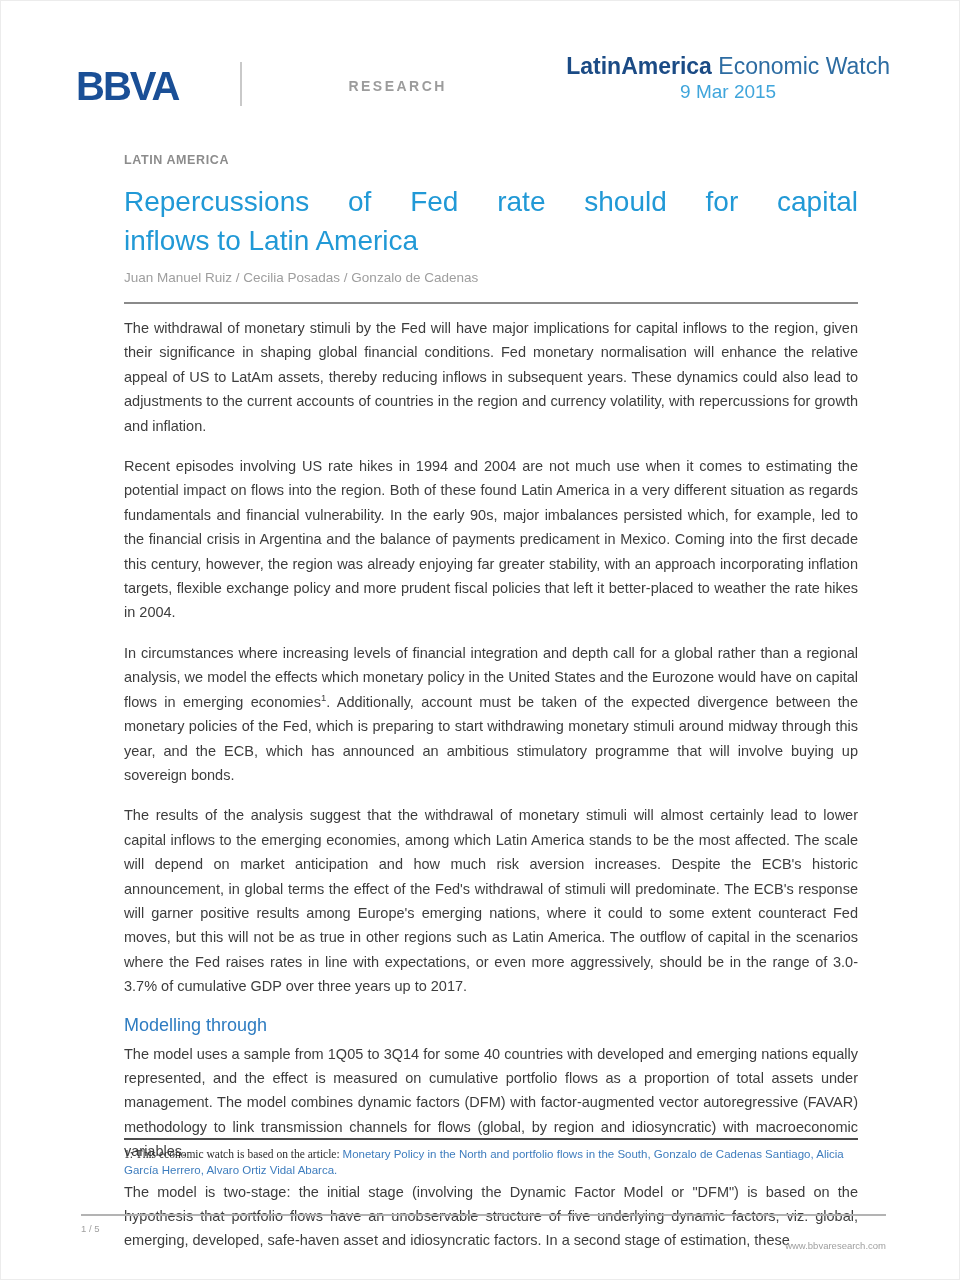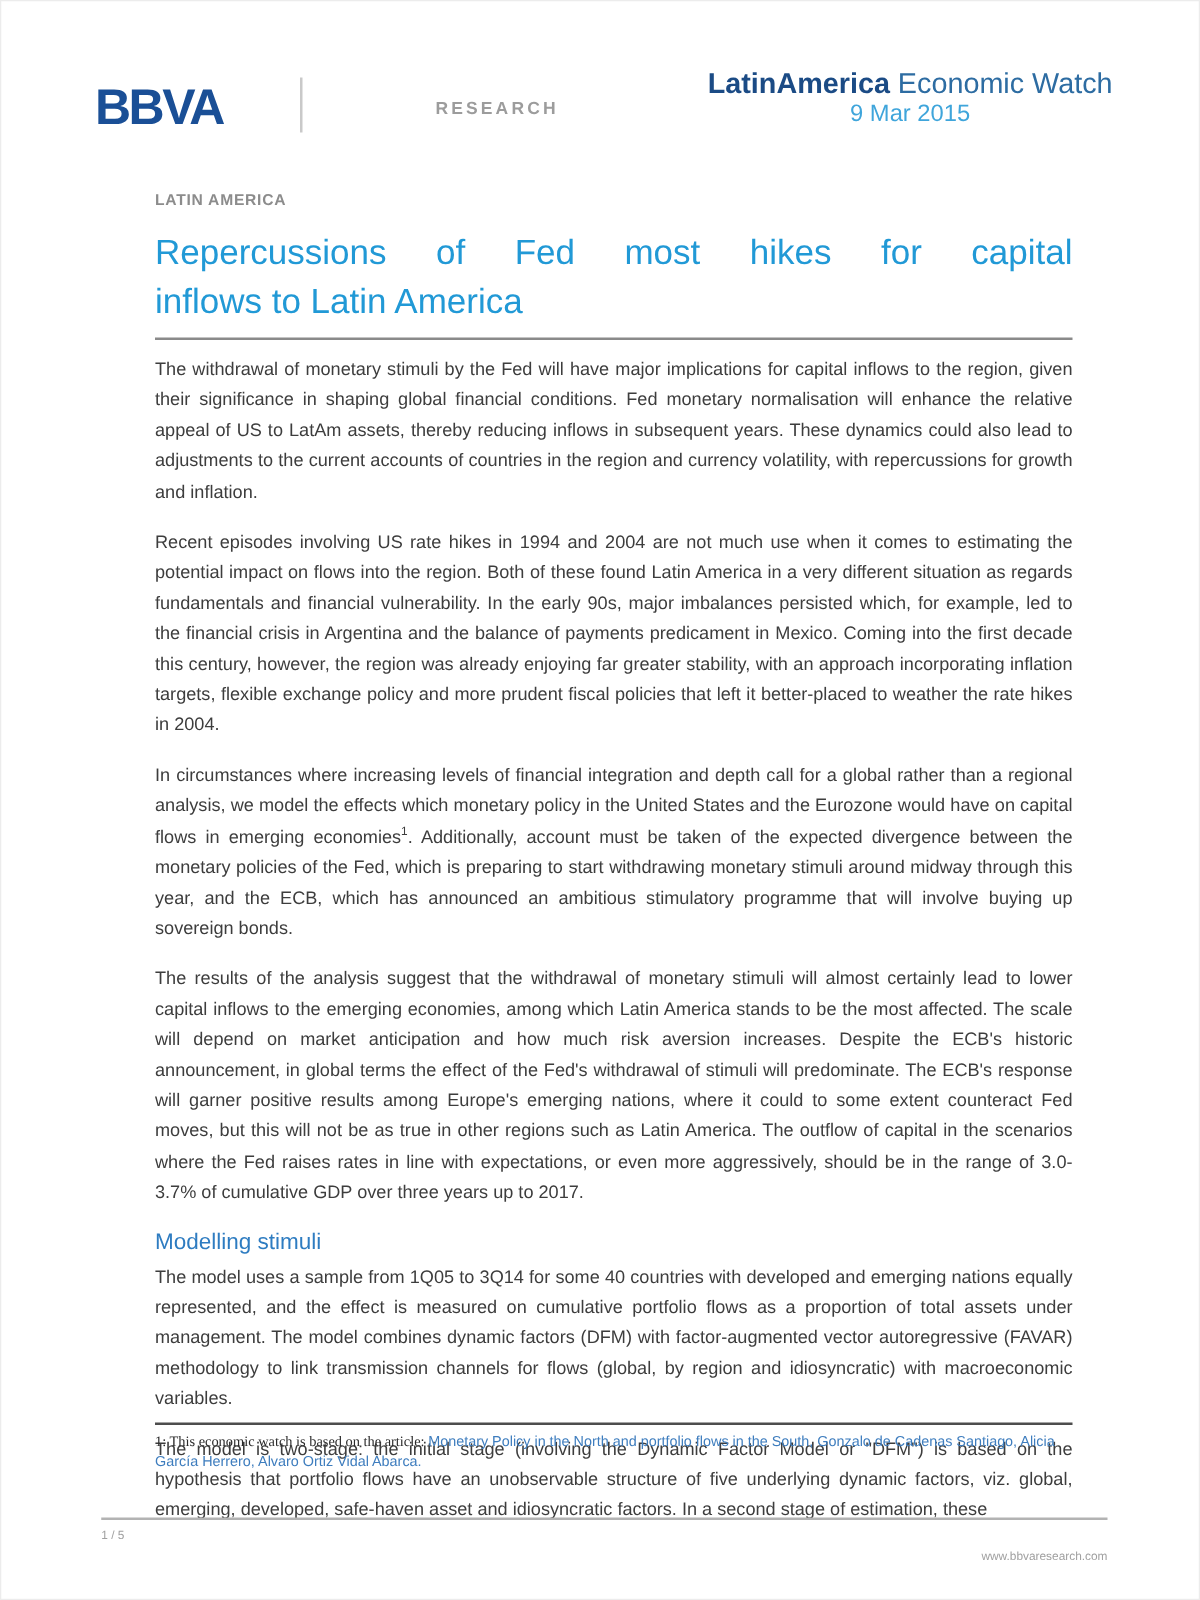--- a/index.html
+++ b/index.html
@@ -178,31 +178,32 @@
     </div>
     <div class="pub">
       <div class="pub-title"><span class="pub-bold">LatinAmerica</span><span class="pub-rest"> Economic Watch</span></div>
       <div class="pub-date">9 Mar 2015</div>
     </div>
   </header>
 
   <main class="content">
     <div class="kicker">LATIN AMERICA</div>
     <h1 class="title">
-      <span class="title-line1">Repercussions of Fed most hikes for capital</span>
+      <span class="title-line1">Repercussions of Fed rate should for capital</span>
       <span class="title-line2">inflows to Latin America</span>
     </h1>
+    <div class="authors">Juan Manuel Ruiz / Cecilia Posadas / Gonzalo de Cadenas</div>
     <div class="rule"></div>
 
     <p>The withdrawal of monetary stimuli by the Fed will have major implications for capital inflows to the region, given their significance in shaping global financial conditions. Fed monetary normalisation will enhance the relative appeal of US to LatAm assets, thereby reducing inflows in subsequent years. These dynamics could also lead to adjustments to the current accounts of countries in the region and currency volatility, with repercussions for growth and inflation.</p>
     <p>Recent episodes involving US rate hikes in 1994 and 2004 are not much use when it comes to estimating the potential impact on flows into the region. Both of these found Latin America in a very different situation as regards fundamentals and financial vulnerability. In the early 90s, major imbalances persisted which, for example, led to the financial crisis in Argentina and the balance of payments predicament in Mexico. Coming into the first decade this century, however, the region was already enjoying far greater stability, with an approach incorporating inflation targets, flexible exchange policy and more prudent fiscal policies that left it better-placed to weather the rate hikes in 2004.</p>
     <p><span>In circumstances where increasing levels of financial integration and depth call for a global rather than a regional analysis, we model the effects which monetary policy in the United States and the Eurozone would have on capital flows in emerging economies</span><sup>1</sup><span>. Additionally, account must be taken of the expected divergence between the monetary policies of the Fed, which is preparing to start withdrawing monetary stimuli around midway through this year, and the ECB, which has announced an ambitious stimulatory programme that will involve buying up sovereign bonds.</span></p>
     <p>The results of the analysis suggest that the withdrawal of monetary stimuli will almost certainly lead to lower capital inflows to the emerging economies, among which Latin America stands to be the most affected. The scale will depend on market anticipation and how much risk aversion increases. Despite the ECB's historic announcement, in global terms the effect of the Fed's withdrawal of stimuli will predominate. The ECB's response will garner positive results among Europe's emerging nations, where it could to some extent counteract Fed moves, but this will not be as true in other regions such as Latin America. The outflow of capital in the scenarios where the Fed raises rates in line with expectations, or even more aggressively, should be in the range of 3.0-3.7% of cumulative GDP over three years up to 2017.</p>
 
-    <h2 class="section-heading">Modelling stimuli</h2>
+    <h2 class="section-heading">Modelling through</h2>
     <p>The model uses a sample from 1Q05 to 3Q14 for some 40 countries with developed and emerging nations equally represented, and the effect is measured on cumulative portfolio flows as a proportion of total assets under management. The model combines dynamic factors (DFM) with factor-augmented vector autoregressive (FAVAR) methodology to link transmission channels for flows (global, by region and idiosyncratic) with macroeconomic variables.</p>
     <p>The model is two-stage: the initial stage (involving the Dynamic Factor Model or "DFM") is based on the hypothesis that portfolio flows have an unobservable structure of five underlying dynamic factors, viz. global, emerging, developed, safe-haven asset and idiosyncratic factors. In a second stage of estimation, these</p>
   </main>
 
   <div class="footnote">
     <span class="fn-label">1: This economic watch is based on the article: </span><a class="fn-link">Monetary Policy in the North and portfolio flows in the South, Gonzalo de Cadenas Santiago, Alicia García Herrero, Alvaro Ortiz Vidal Abarca.</a>
   </div>
 
   <footer class="footer">
     <div class="page-num">1 / 5</div>

